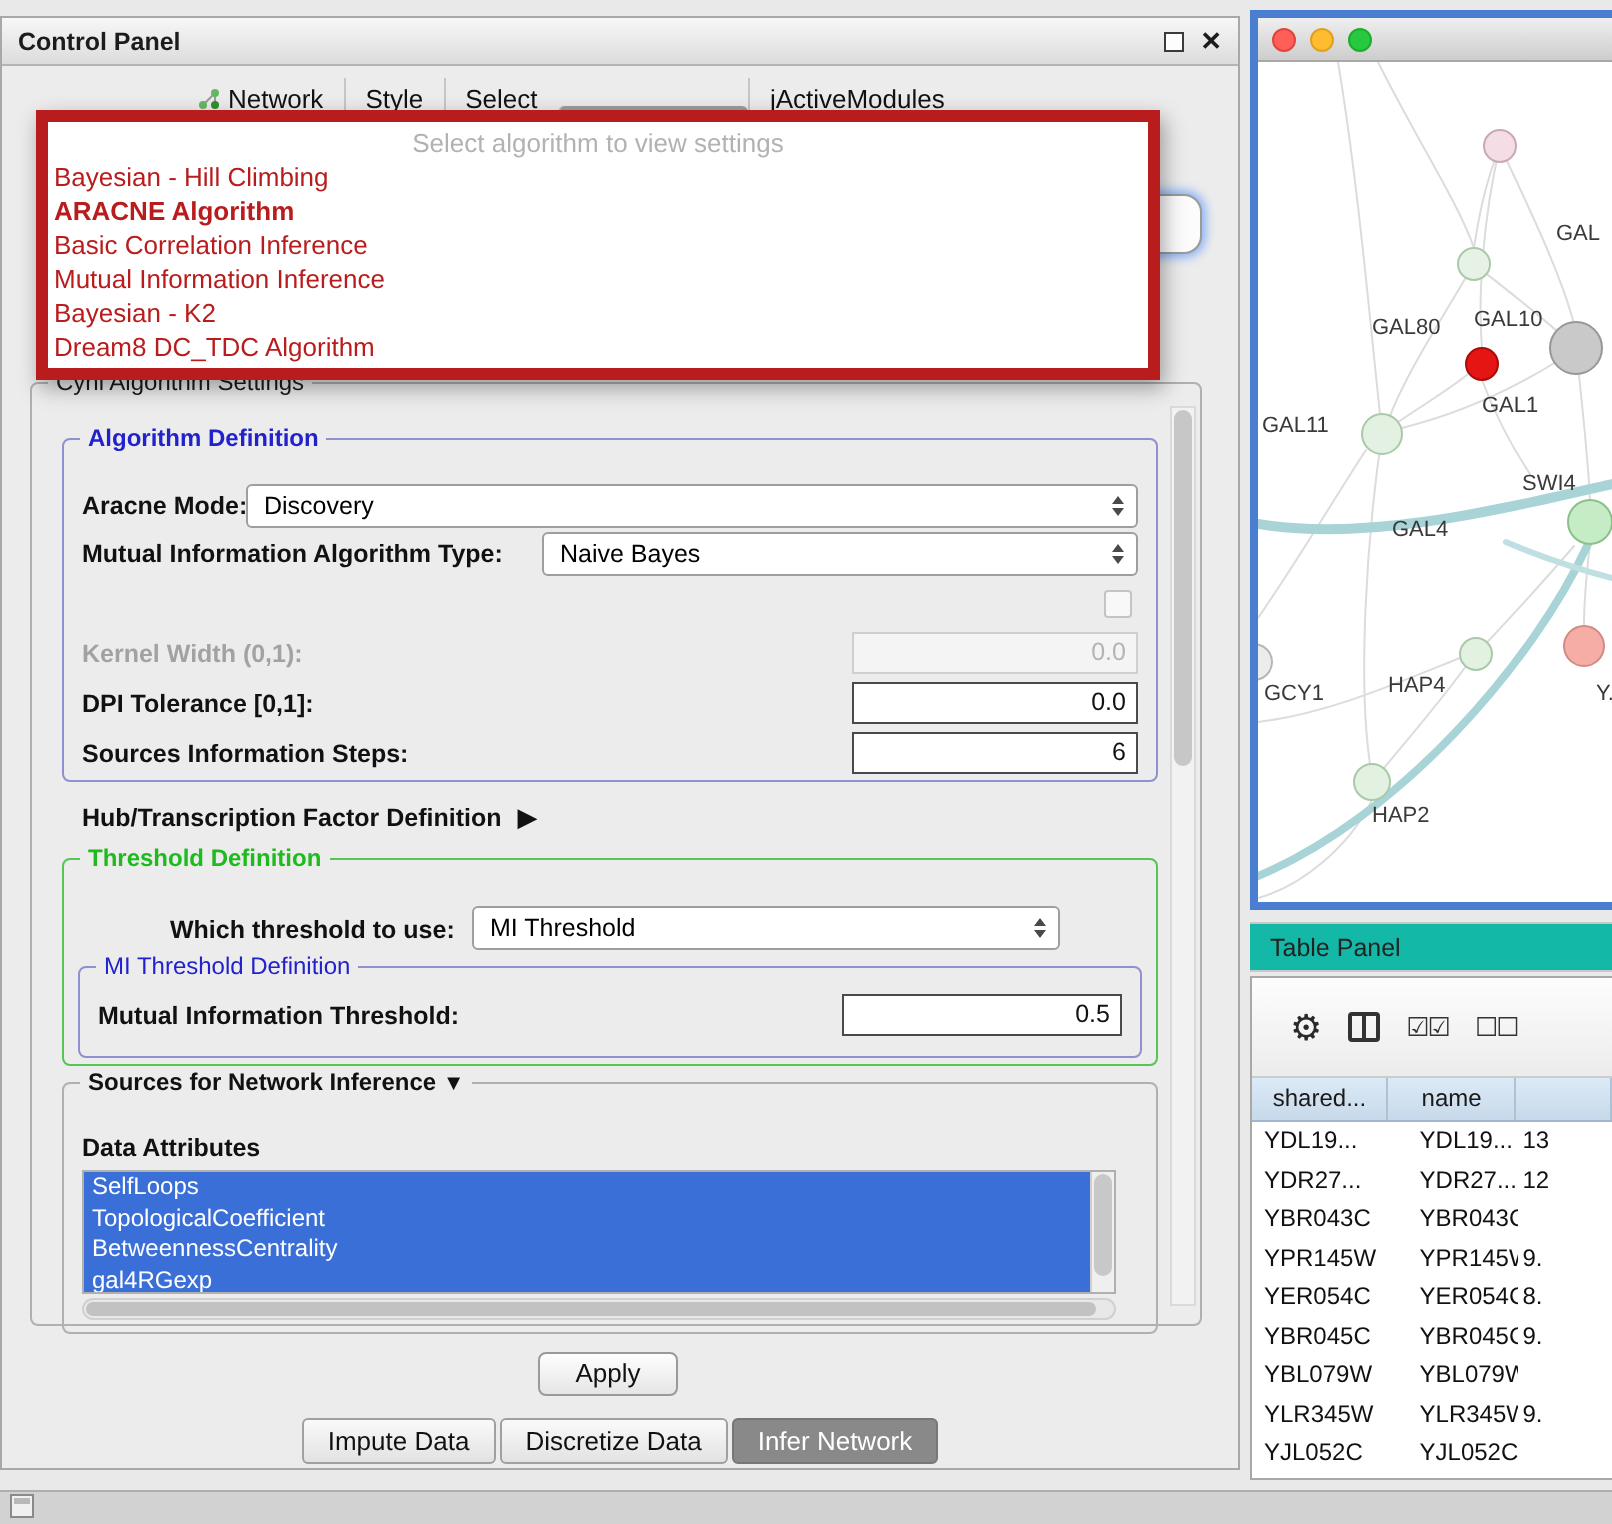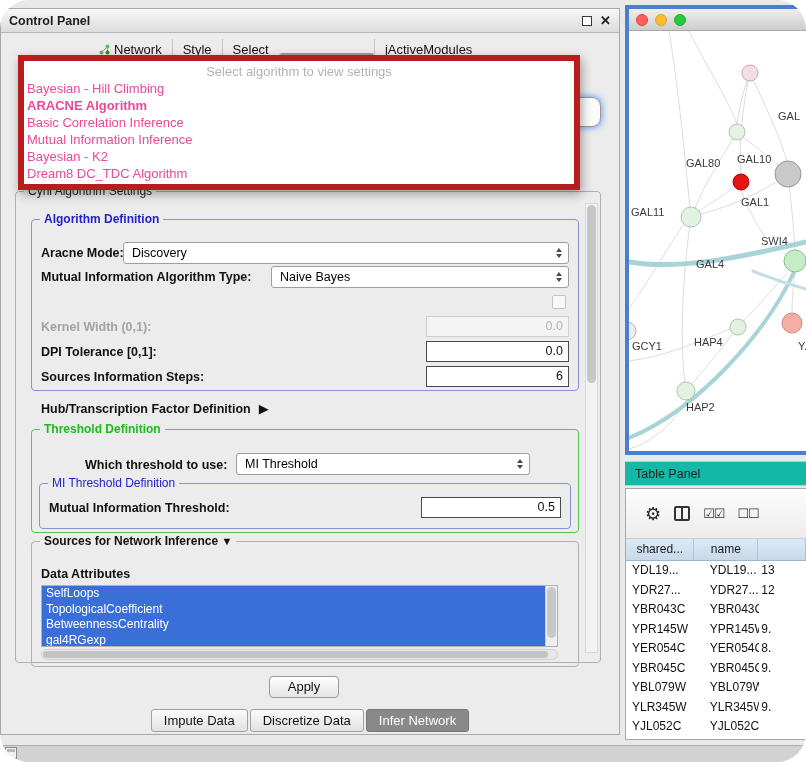--- a/index.html
+++ b/index.html
@@ -1,35 +1,35 @@
 <!DOCTYPE html>
 <html><head>
 <meta charset="utf-8">
 <style>
   * { margin:0; padding:0; box-sizing:border-box; }
   html,body { width:806px; height:762px; }
   body { font-family:"Liberation Sans", sans-serif; }
-  #screen { position:relative; width:806px; height:762px; background:#e9e9e9; overflow:hidden;border-radius:29px; }
+  #screen { position:relative; width:806px; height:762px; background:#e9e9e9; overflow:hidden; }
 
   
   .win-cp { position:absolute; left:0; top:8px; width:620px; height:727px; background:#ececec; border:1px solid #a8a8a8; }
   .cp-titlebar { position:absolute; left:0; top:0; right:0; height:24px; background:linear-gradient(#f7f7f7,#dcdcdc); border-bottom:1px solid #b5b5b5; }
   .cp-title { position:absolute; left:8px; top:5px; font-size:12.5px; font-weight:bold; color:#1c1c1c; }
   .float-icon { position:absolute; right:27px; top:7px; width:10px; height:10px; border:1.5px solid #3a3a3a; background:#fdfdfd; cursor:pointer; }
   .close-icon { position:absolute; right:8px; top:4px; font-size:13px; font-weight:bold; color:#1c1c1c; cursor:pointer; }
 
   .tabbar { position:absolute; left:0; top:28px; right:0; height:24px; display:flex; align-items:center; padding-left:88px; }
   .tab { display:flex; align-items:center; gap:4px; padding:3px 10px; font-size:13px; color:#111; cursor:pointer; white-space:nowrap; }
   .tab + .tab { border-left:1px solid #c6c6c6; }
   .tab.active { background:#9d9d9d; color:#fff; border-radius:3px;margin-top:28px; }
   .tab-glyph { display:inline-flex; }
 
   
   .algo-dropdown { position:absolute; left:18px; top:47px; width:562px; background:#fff; border:6px solid #b91c1c; box-shadow:2px 4px 10px rgba(0,0,0,.35); z-index:50; padding:2px 0; }
-  .dd-item { height:17px; line-height:17px; font-size:13px; padding-left:3px; color:#ec4899; cursor:pointer; white-space:nowrap; }
+  .dd-item { height:17px; line-height:17px; font-size:13px; padding-left:3px; color:#b91c1c; cursor:pointer; white-space:nowrap; }
   .dd-item.placeholder { color:#b2b2b2; text-align:center; padding-left:0; }
   .dd-item.selected { font-weight:bold; }
 
   
   .combo-remnant { position:absolute; left:556px; top:88px; width:44px; height:30px; background:#fcfcfc; border:1px solid #9a9a9a; border-radius:9px; box-shadow:0 0 5px 2px rgba(90,150,250,.65); z-index:5; }
 
   
   .fieldset { position:absolute; border:1px solid #b0b0b0; border-radius:4px; }
   .legend { position:absolute; top:-8px; left:8px; background:#ececec; padding:0 4px; font-size:12px; white-space:nowrap; }
 

